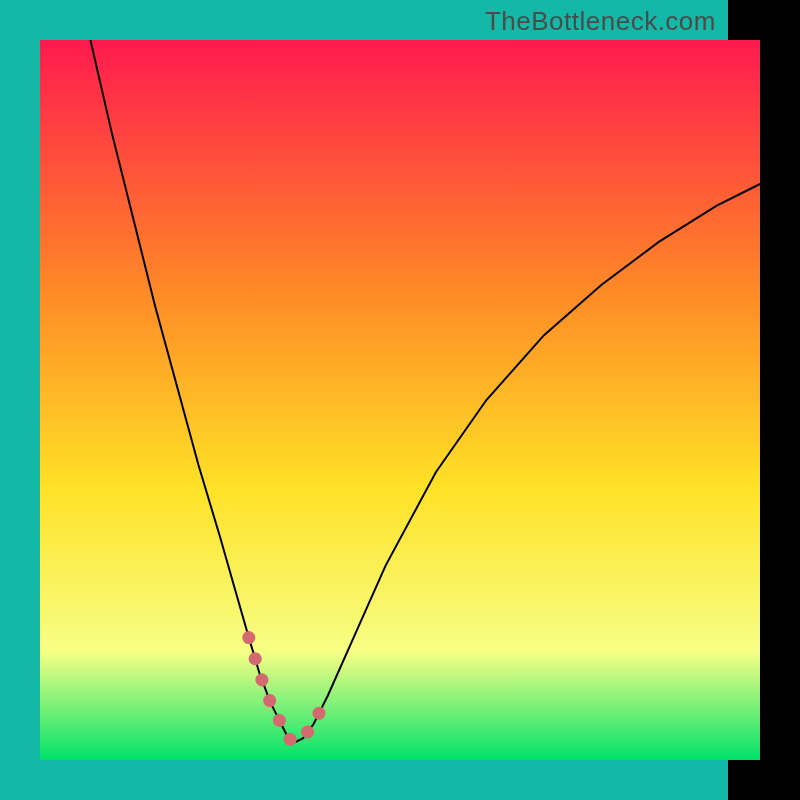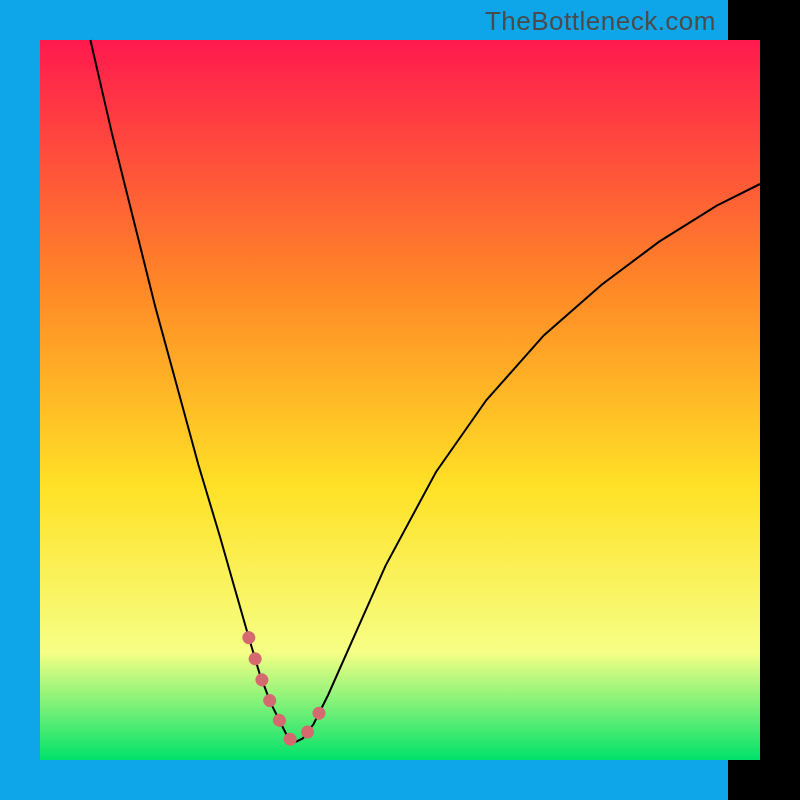--- a/index.html
+++ b/index.html
@@ -10,21 +10,21 @@
     background: #000;
     overflow: hidden;
     font-family: Arial, Helvetica, sans-serif;
   }
   .frame {
     position: absolute;
     top: 0;
     left: 0;
     width: 728px;
     height: 800px;
-    background: #0ea5e9;
+    background: #14b8a6;
   }
   .plot {
     position: absolute;
     top: 40px;
     left: 40px;
     width: 720px;
     height: 720px;
     
   }
   .watermark {

